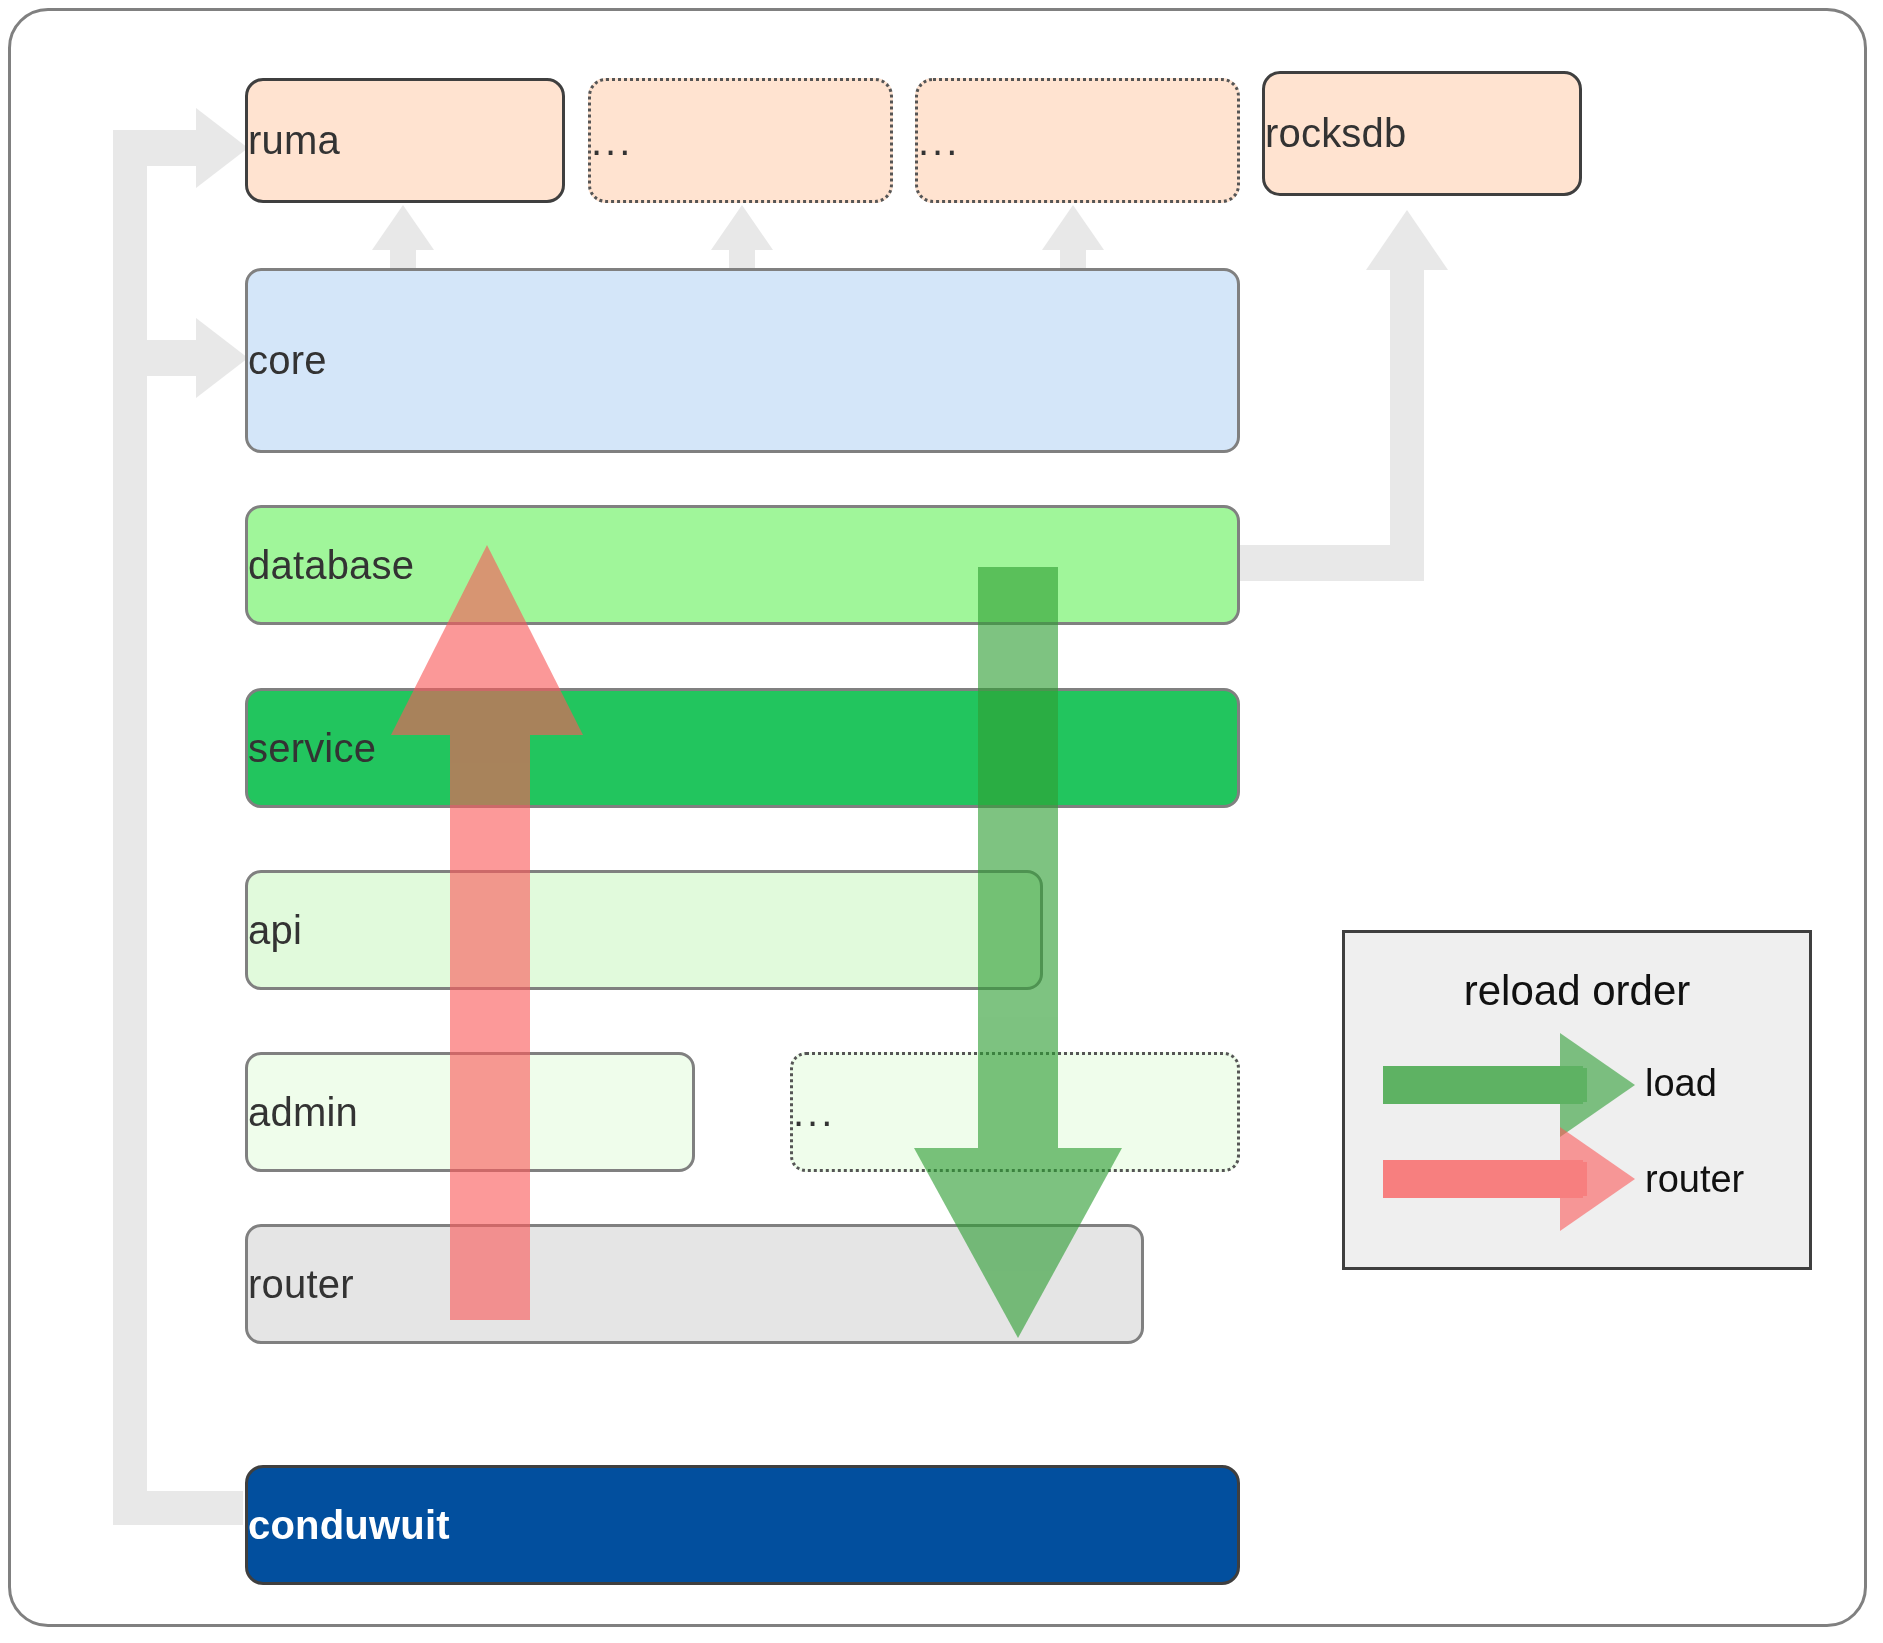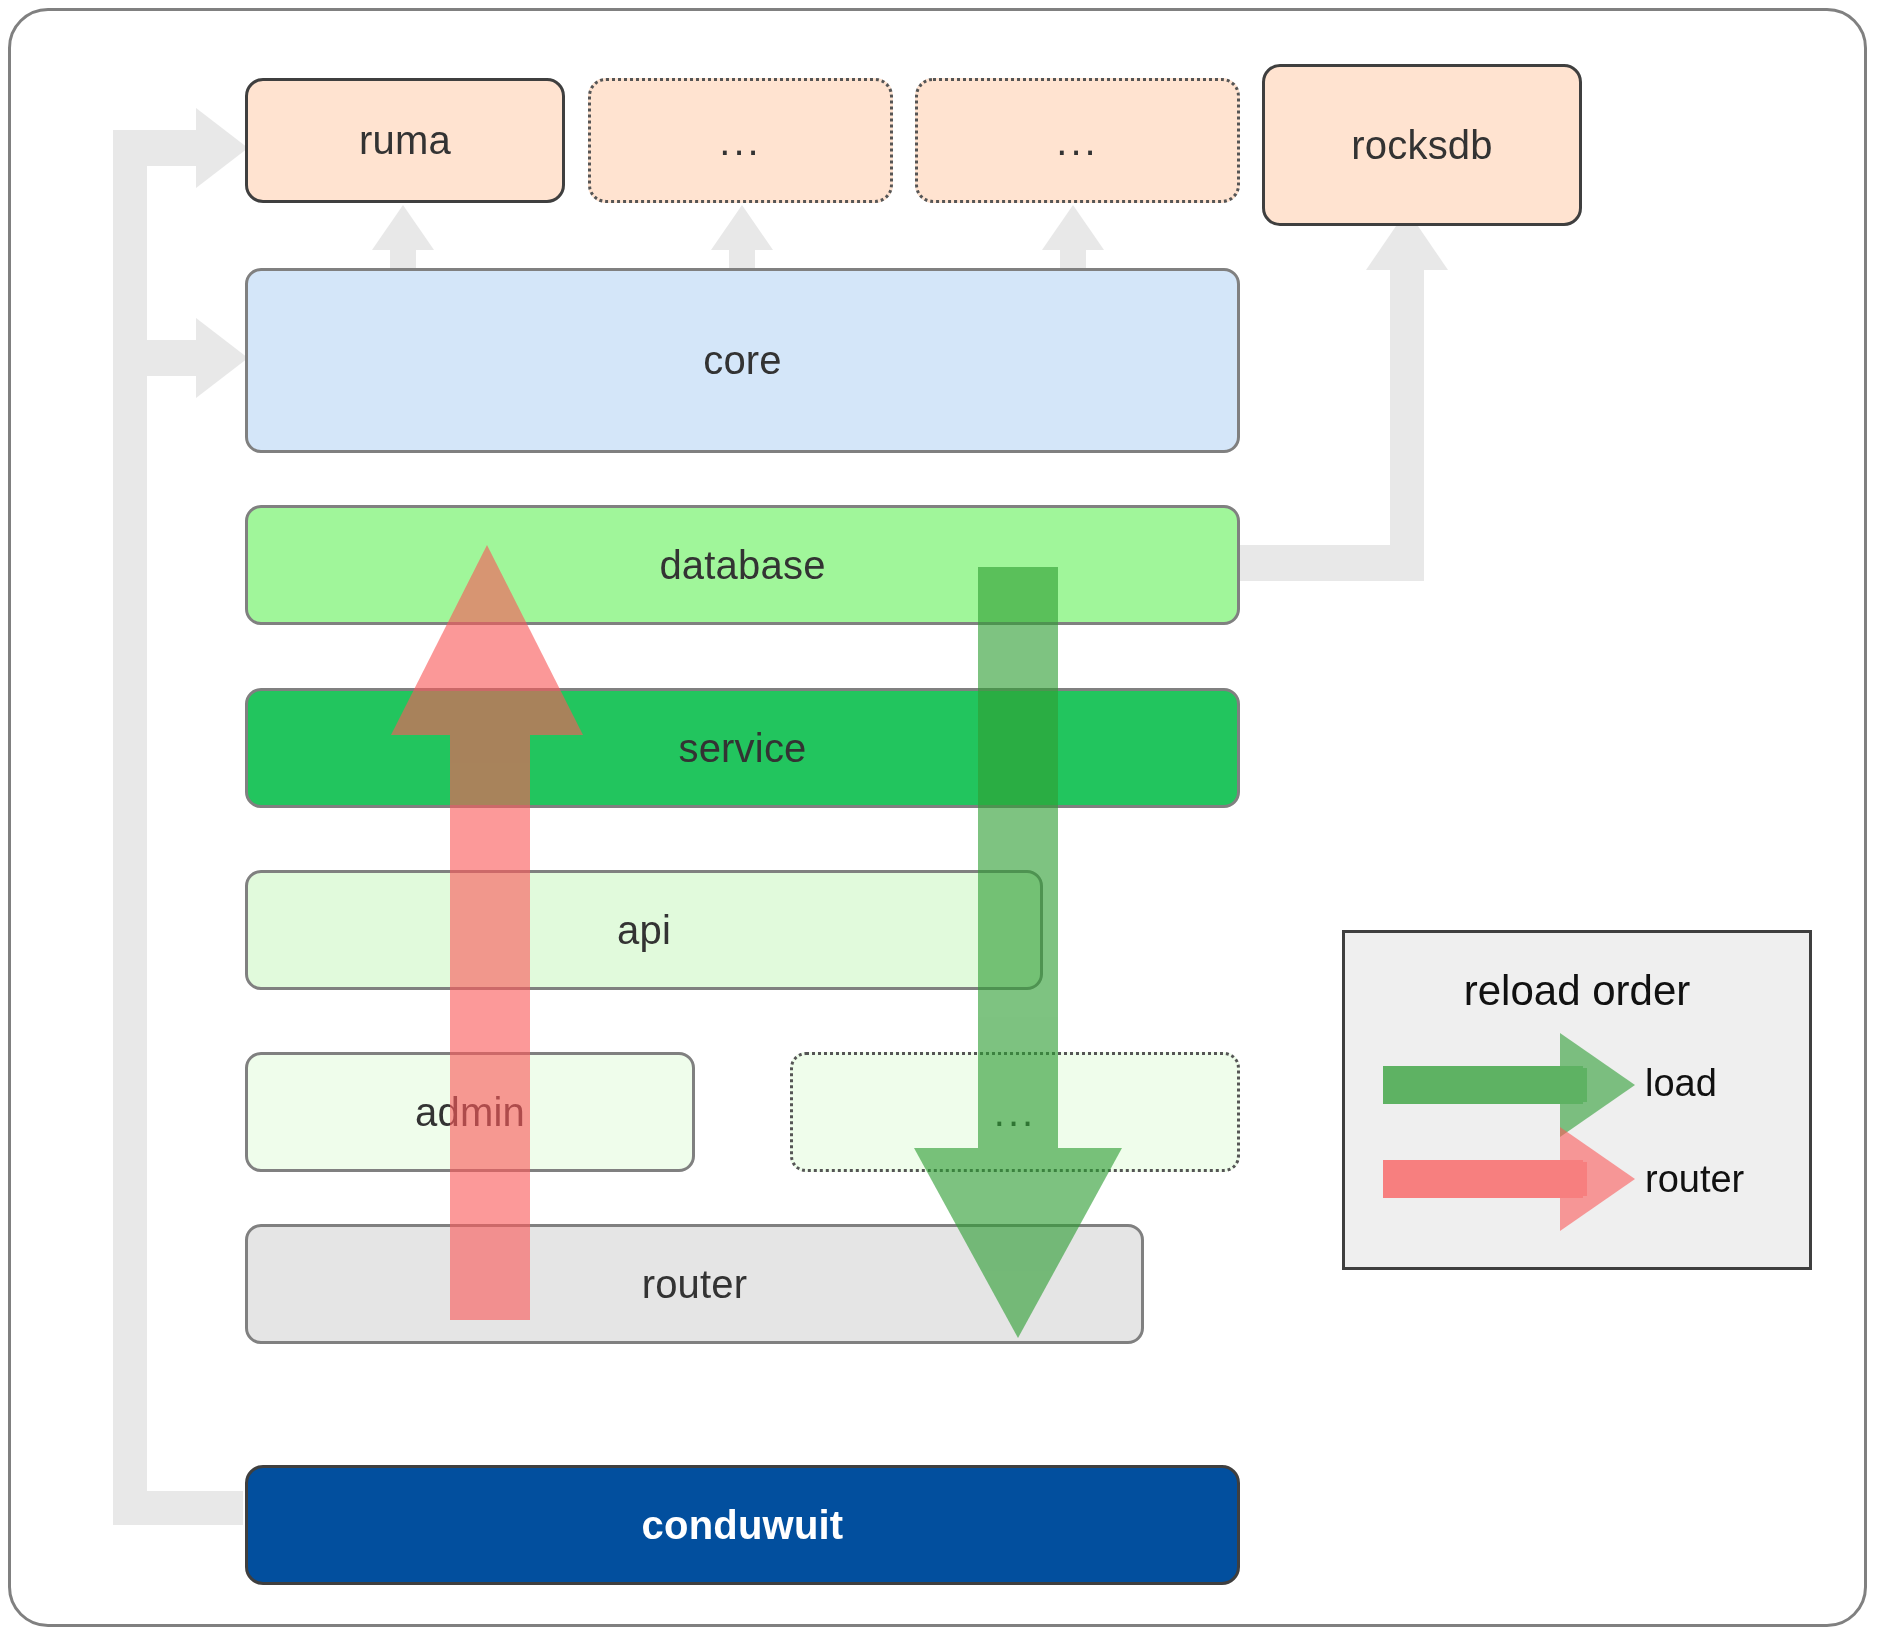--- a/index.html
+++ b/index.html
@@ -29,21 +29,20 @@
     position: absolute;
     left: 0; top: 0;
     width: 1883px; height: 1643px;
     pointer-events: none;
   }
   .node {
     position: absolute;
     box-sizing: border-box;
     display: flex;
     align-items: center;
-    justify-content: center;
     text-align: center;
     color: #333333;
     font-size: 40px;
     font-weight: 400;
     letter-spacing: 0.2px;
   }
   .node.solid-dark {
     border: 3px solid #3f3f3f;
   }
   .node.solid-gray {
@@ -130,21 +129,21 @@
   </div>
 
   <div class="node pkg dotted" style="left:588px; top:78px; width:305px; height:125px;">
     <span class="ellipsis">...</span>
   </div>
 
   <div class="node pkg dotted" style="left:915px; top:78px; width:325px; height:125px;">
     <span class="ellipsis">...</span>
   </div>
 
-  <div class="node pkg solid-dark" style="left:1262px; top:64px; width:320px; height:162px;">
+  <div class="node pkg solid-dark" style="left:1262px; top:71px; width:320px; height:125px;">
     <span>rocksdb</span>
   </div>
 
   <div class="node layer solid-gray" style="left:245px; top:268px; width:995px; height:185px; background:#d4e6f9;">
     <span>core</span>
   </div>
 
   <div class="node layer solid-gray" style="left:245px; top:505px; width:995px; height:120px; background:#a0f69a;">
     <span>database</span>
   </div>

